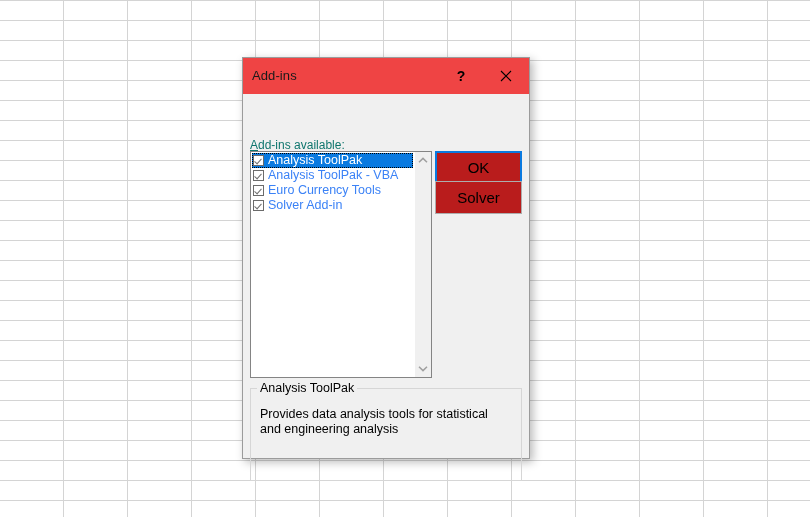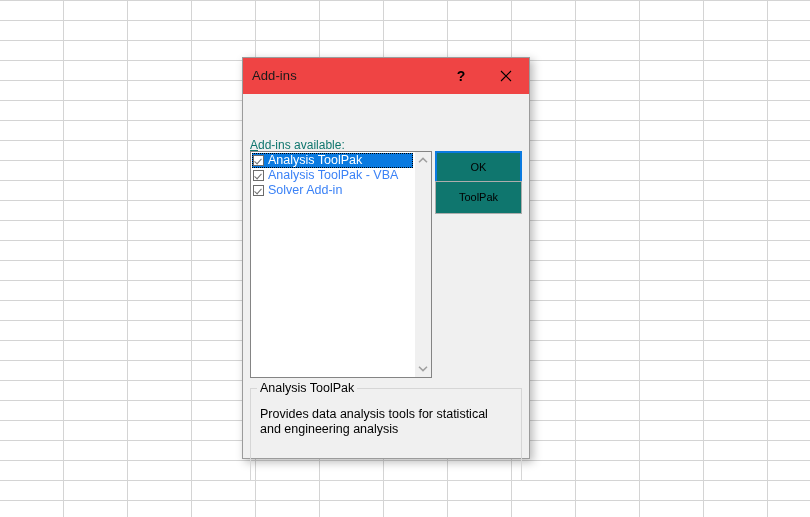--- a/index.html
+++ b/index.html
@@ -168,25 +168,25 @@
   #scroll-up-arrow { top: 0; }
   #scroll-down-arrow { bottom: 0; }
   .sb-arrow svg { display: block; }
 
   
   .dlg-btn {
     position: absolute;
     left: 192px;
     width: 87px;
     height: 33px;
-    background: #0f766e;
+    background: #b91c1c;
     border: 1px solid #adadad;
     box-sizing: border-box;
     font-family: "Liberation Sans", sans-serif;
-    font-size: 11px;
+    font-size: 15px;
     color: #000000;
     padding: 0;
     line-height: 21px;
     text-align: center;
   }
   .dlg-btn.default {
     border: 2px solid #0a7ae0;
     line-height: 19px;
   }
   #ok-button { top: 57px; }
@@ -252,20 +252,24 @@
         <div class="list-item selected">
           <span class="chk"></span>
           <span class="item-label">Analysis ToolPak</span>
         </div>
 
         <div class="list-item">
           <span class="chk"></span>
           <span class="item-label">Analysis ToolPak - VBA</span>
         </div>
 
+        <div class="list-item">
+          <span class="chk"></span>
+          <span class="item-label">Euro Currency Tools</span>
+        </div>
 
         <div class="list-item">
           <span class="chk"></span>
           <span class="item-label">Solver Add-in</span>
         </div>
 
       </div>
 
       <div id="list-scrollbar">
         <div class="sb-arrow" id="scroll-up-arrow">
@@ -276,21 +280,21 @@
         <div class="sb-arrow" id="scroll-down-arrow">
           <svg width="10" height="7" viewBox="0 0 10 7" aria-hidden="true">
             <path d="M1 1.8 L5 5.6 L9 1.8" stroke="#a0a0a0" stroke-width="1.5" fill="none"></path>
           </svg>
         </div>
       </div>
     </div>
 
     <button class="dlg-btn default" id="ok-button">OK</button>
 
-    <button class="dlg-btn" id="cancel-button">ToolPak</button>
+    <button class="dlg-btn" id="cancel-button">Solver</button>
 
 
 
     <div id="description-group">
       <div id="description-legend">Analysis ToolPak</div>
       <div id="description-text">Provides data analysis tools for statistical and engineering analysis</div>
     </div>
 
   </div>
 </div>

